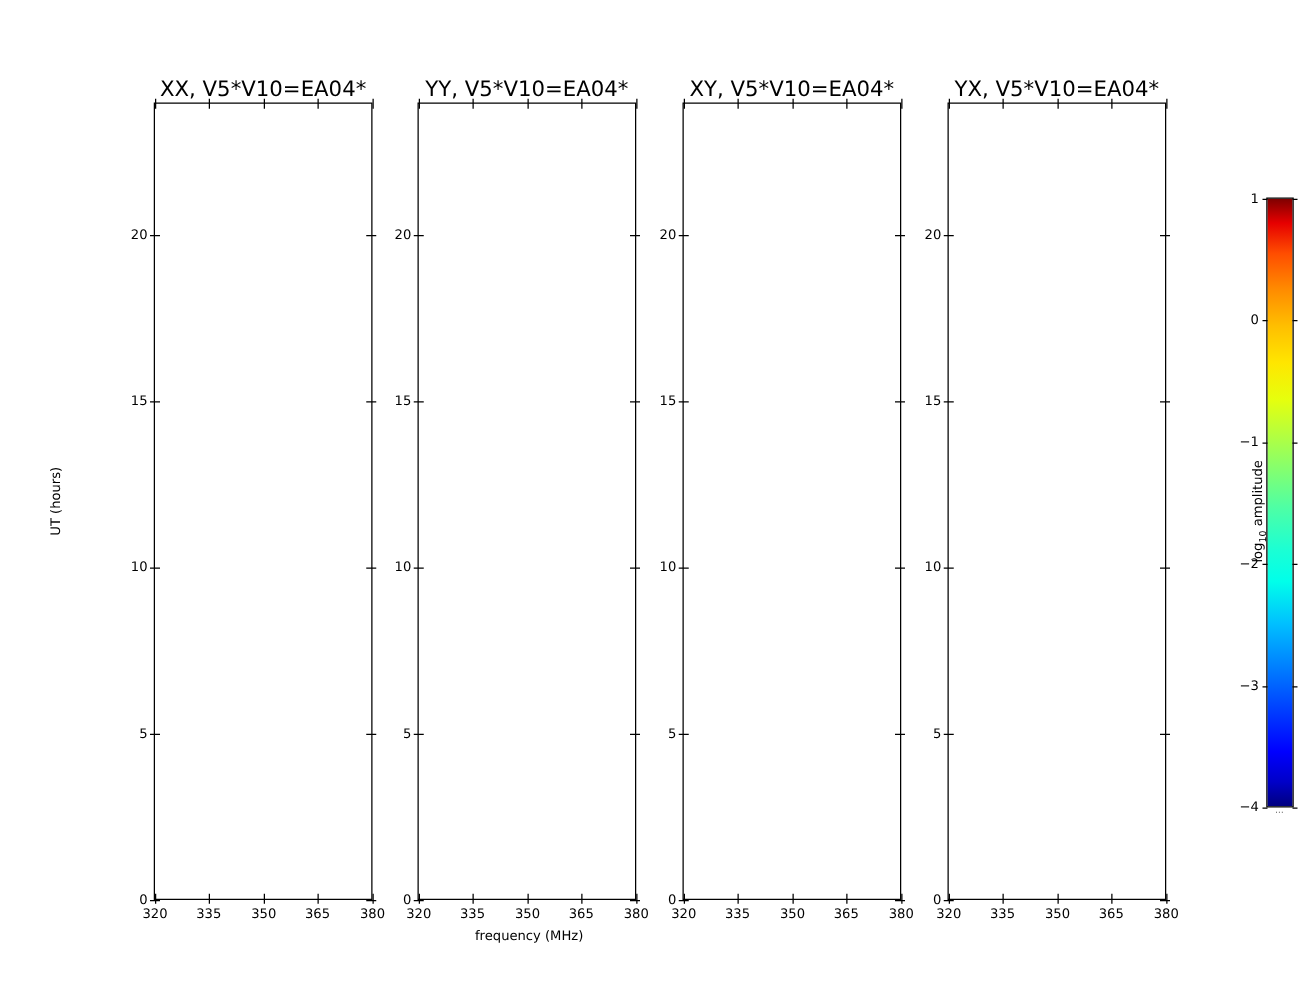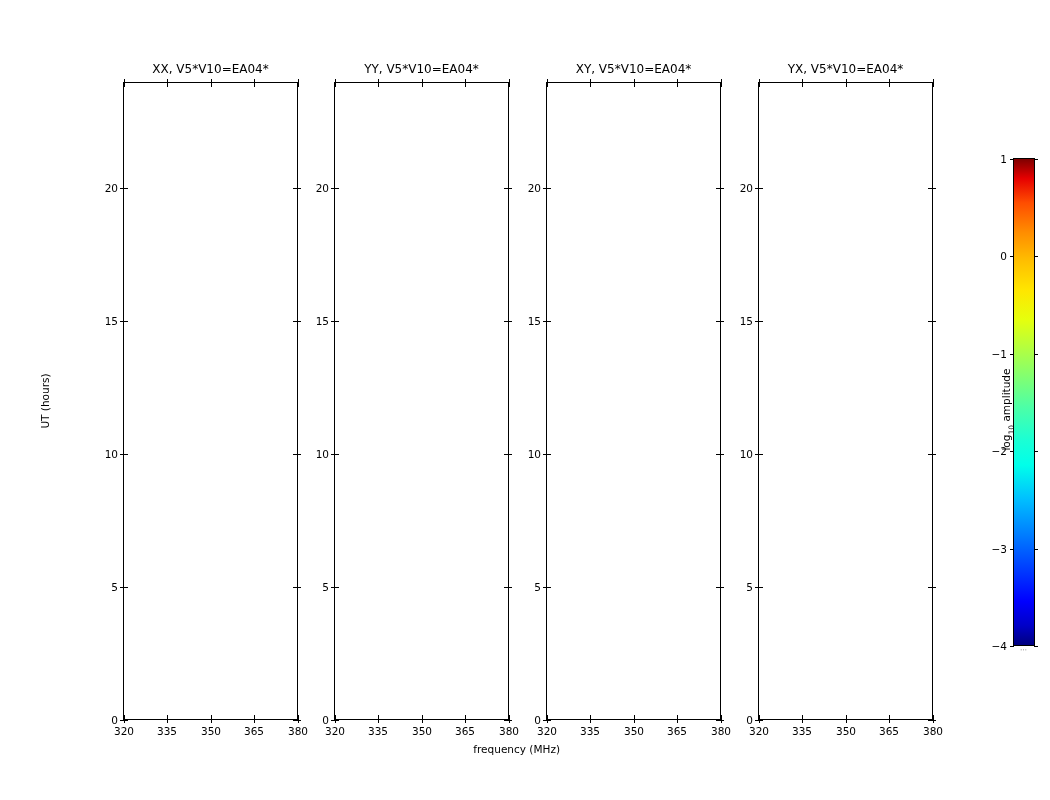--- a/index.html
+++ b/index.html
@@ -45,21 +45,21 @@
     border: 1px solid #000000;
     background: #ffffff;
     box-sizing: border-box;
   }
   .panel .title {
     position: absolute;
     top: -20px;
     left: -22px;
     width: 219px;
     text-align: center;
-    font-size: 12px;
+    font-size: 17px;
   }
   
   .ytick {
     position: absolute;
     left: -4px;
     width: 8px;
     height: 1px;
     background: #000;
   }
   .ytick-r {
@@ -105,21 +105,21 @@
     position: absolute;
     font-size: 10.5px;
     transform-origin: 50% 50%;
     transform: rotate(-90deg);
     white-space: nowrap;
   }
   .axis-xlabel {
     position: absolute;
     font-size: 10.5px;
     white-space: nowrap;
-    text-align: right;
+    text-align: left;
   }
   
   .cbar {
     position: absolute;
     left: 1013px;
     top: 158px;
     width: 22px;
     height: 488px;
     border: 1px solid #000;
     box-sizing: border-box;

